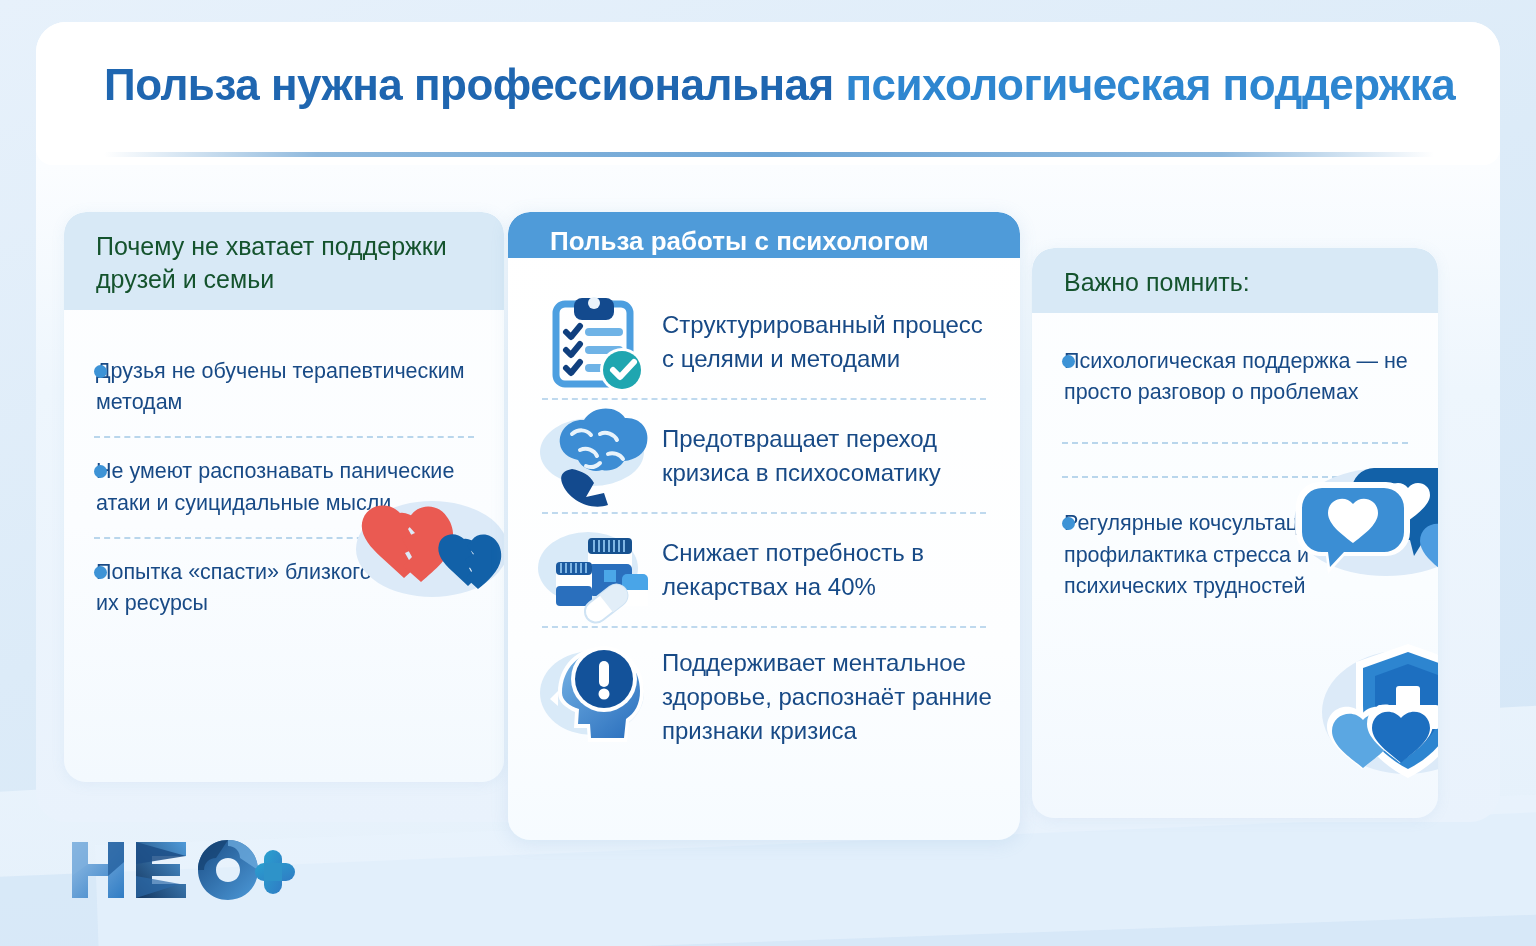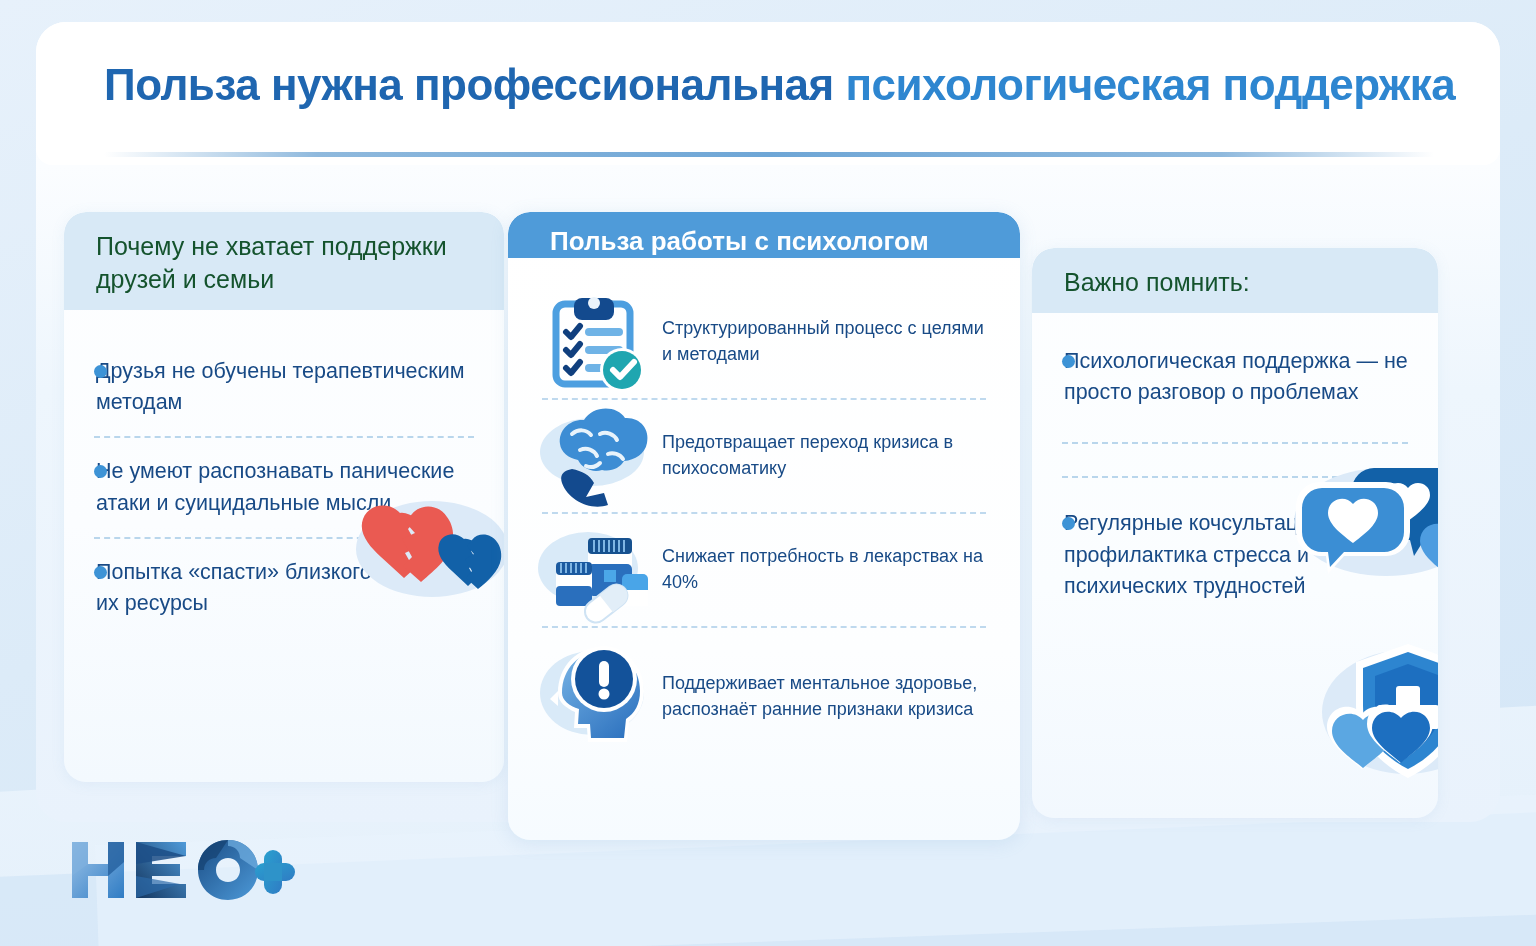--- a/index.html
+++ b/index.html
@@ -60,21 +60,21 @@
   .bullets{position:absolute;left:0;right:0;box-sizing:border-box;}
   .bitem{position:relative;box-sizing:border-box;padding:0 28px 0 32px;
     color:#184a86;font-size:21.5px;line-height:1.45;}
   .bitem .dot{position:absolute;left:30px;top:9px;width:13px;height:13px;
     border-radius:50%;background:#3d93d6;}
   .sep{height:0;border-top:2px dashed #b9d6ec;margin:18px 30px 18px 30px;}
 
   
   .mrow{position:relative;display:flex;align-items:center;padding:0 26px 0 28px;min-height:104px;}
   .mrow .ico{width:118px;height:104px;flex:0 0 118px;position:relative;}
-  .mrow .mtxt{color:#184a86;font-size:18px;line-height:1.42;padding-left:8px;}
+  .mrow .mtxt{color:#184a86;font-size:24px;line-height:1.42;padding-left:8px;}
   .mrow .mtxt b{font-weight:normal;color:#154a88;}
   .msep{height:0;border-top:2px dashed #bfd9ee;margin:4px 34px;}
 
   
   .illus{position:absolute;}
 
   
   .logo{position:absolute;left:68px;top:836px;width:230px;height:70px;}
 
   svg{display:block;overflow:visible;}

